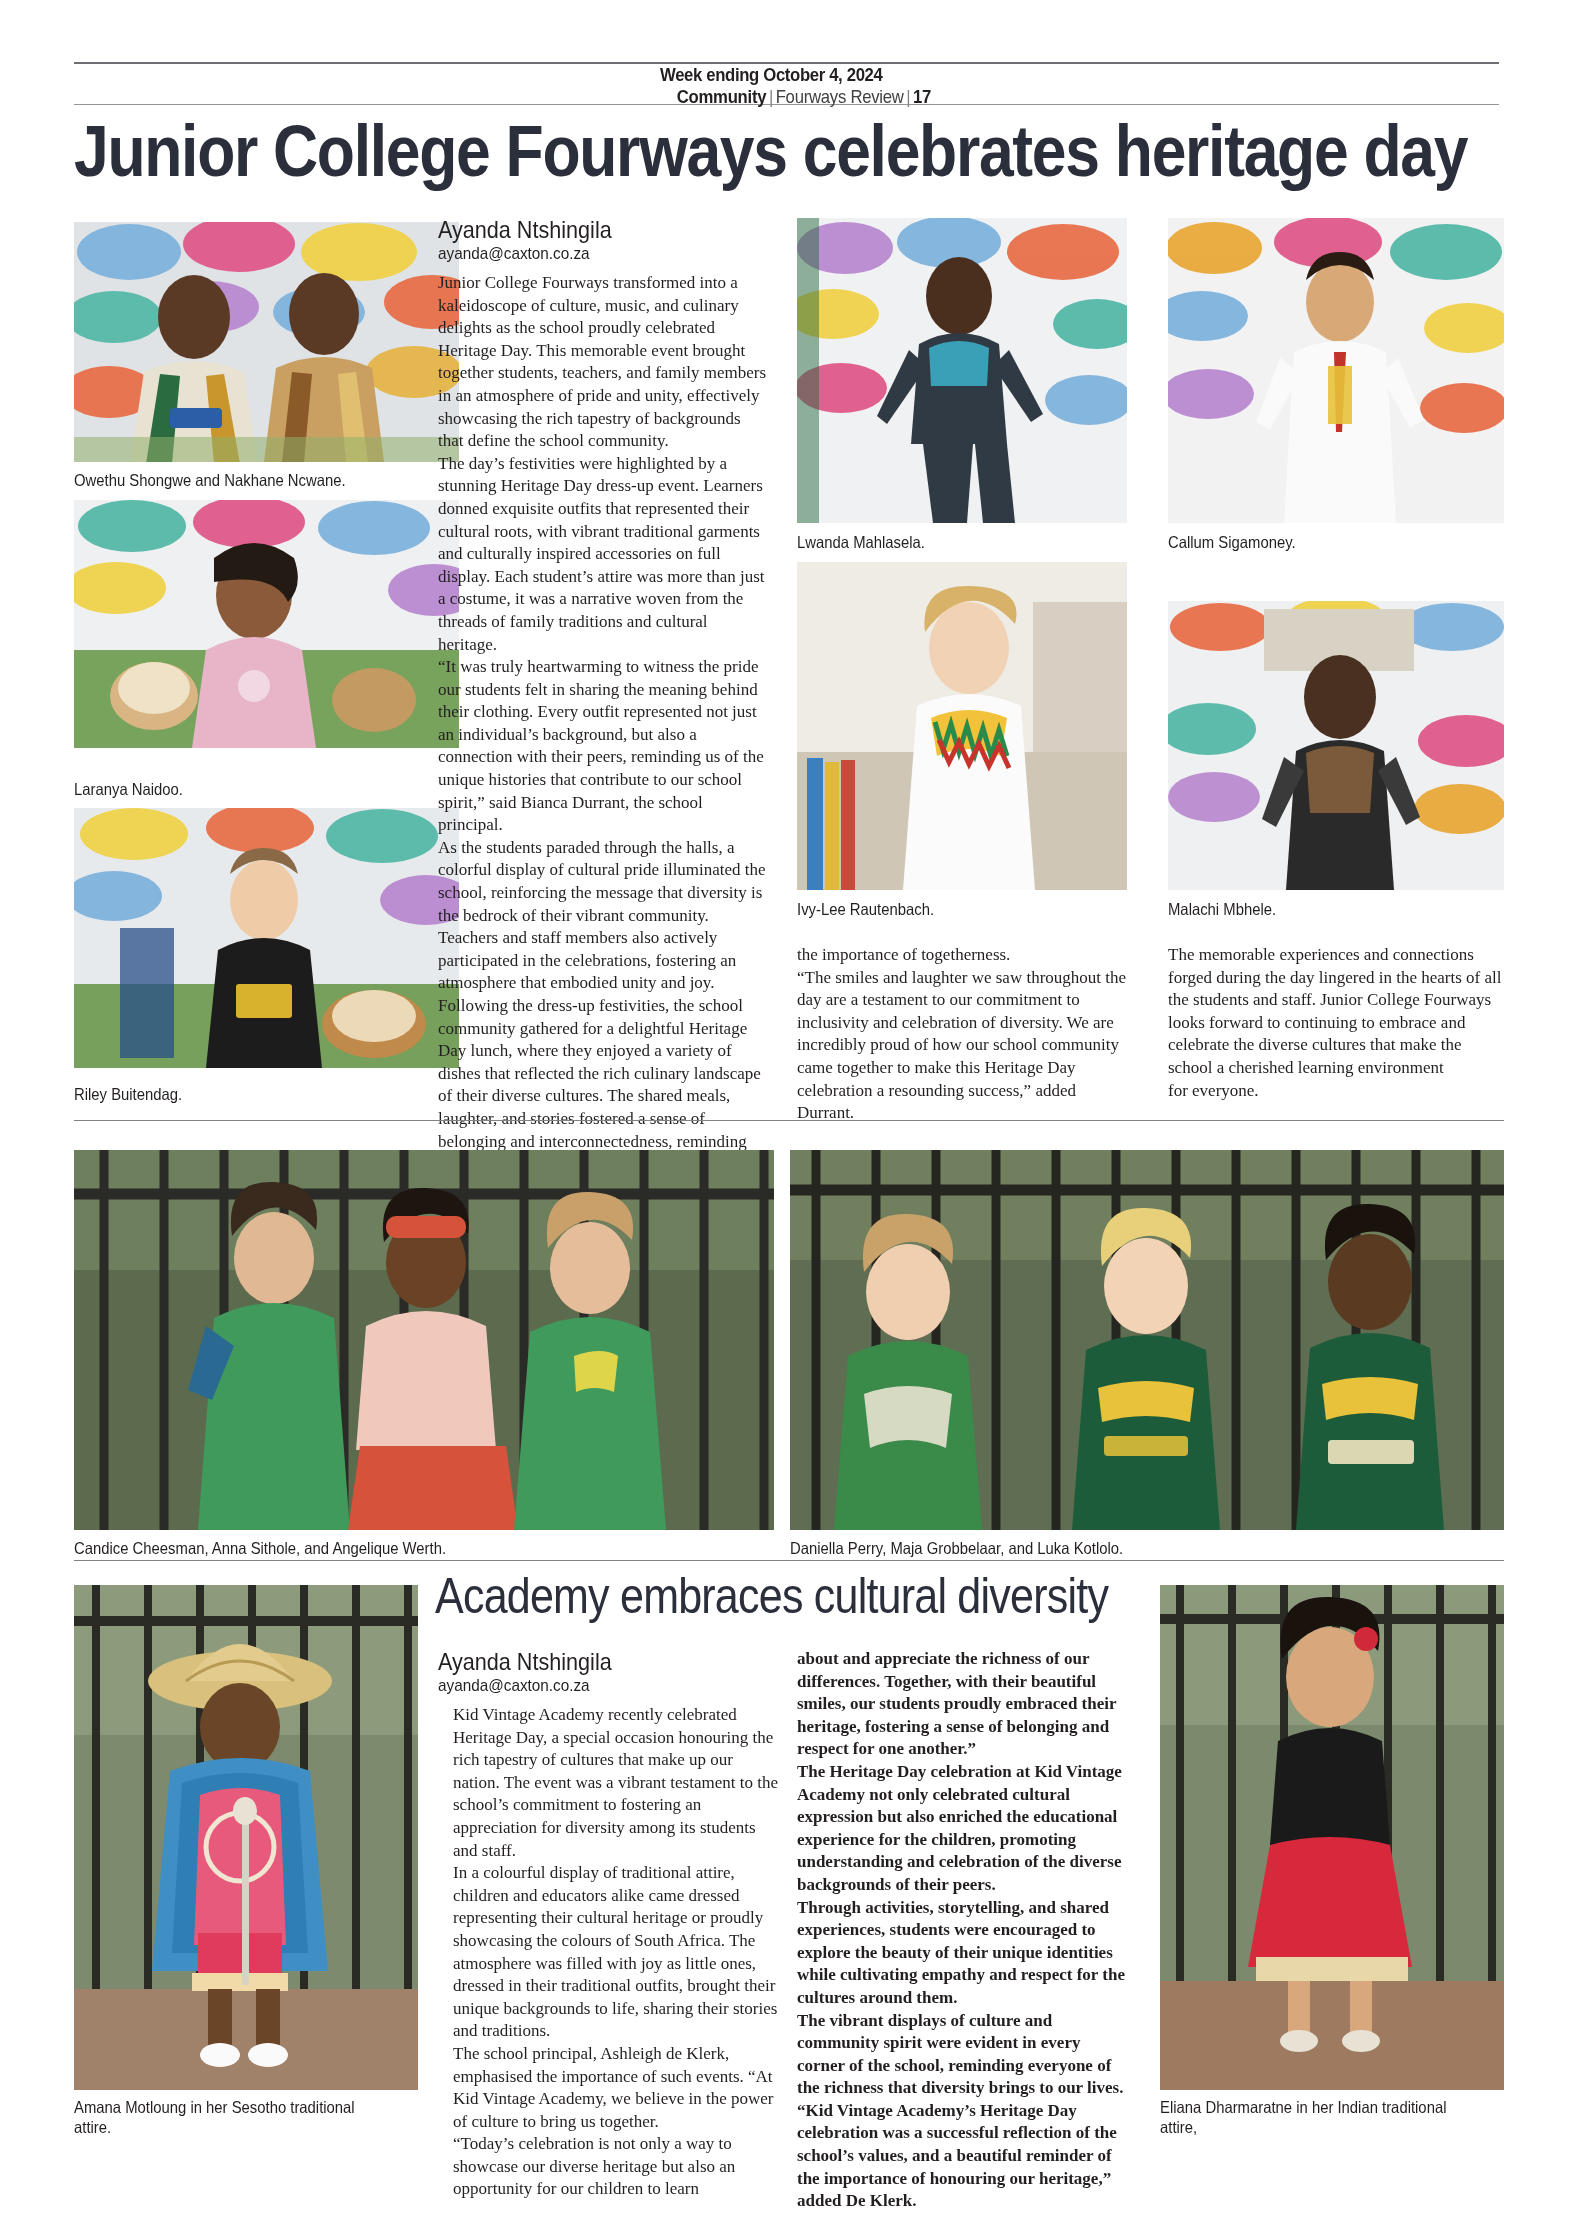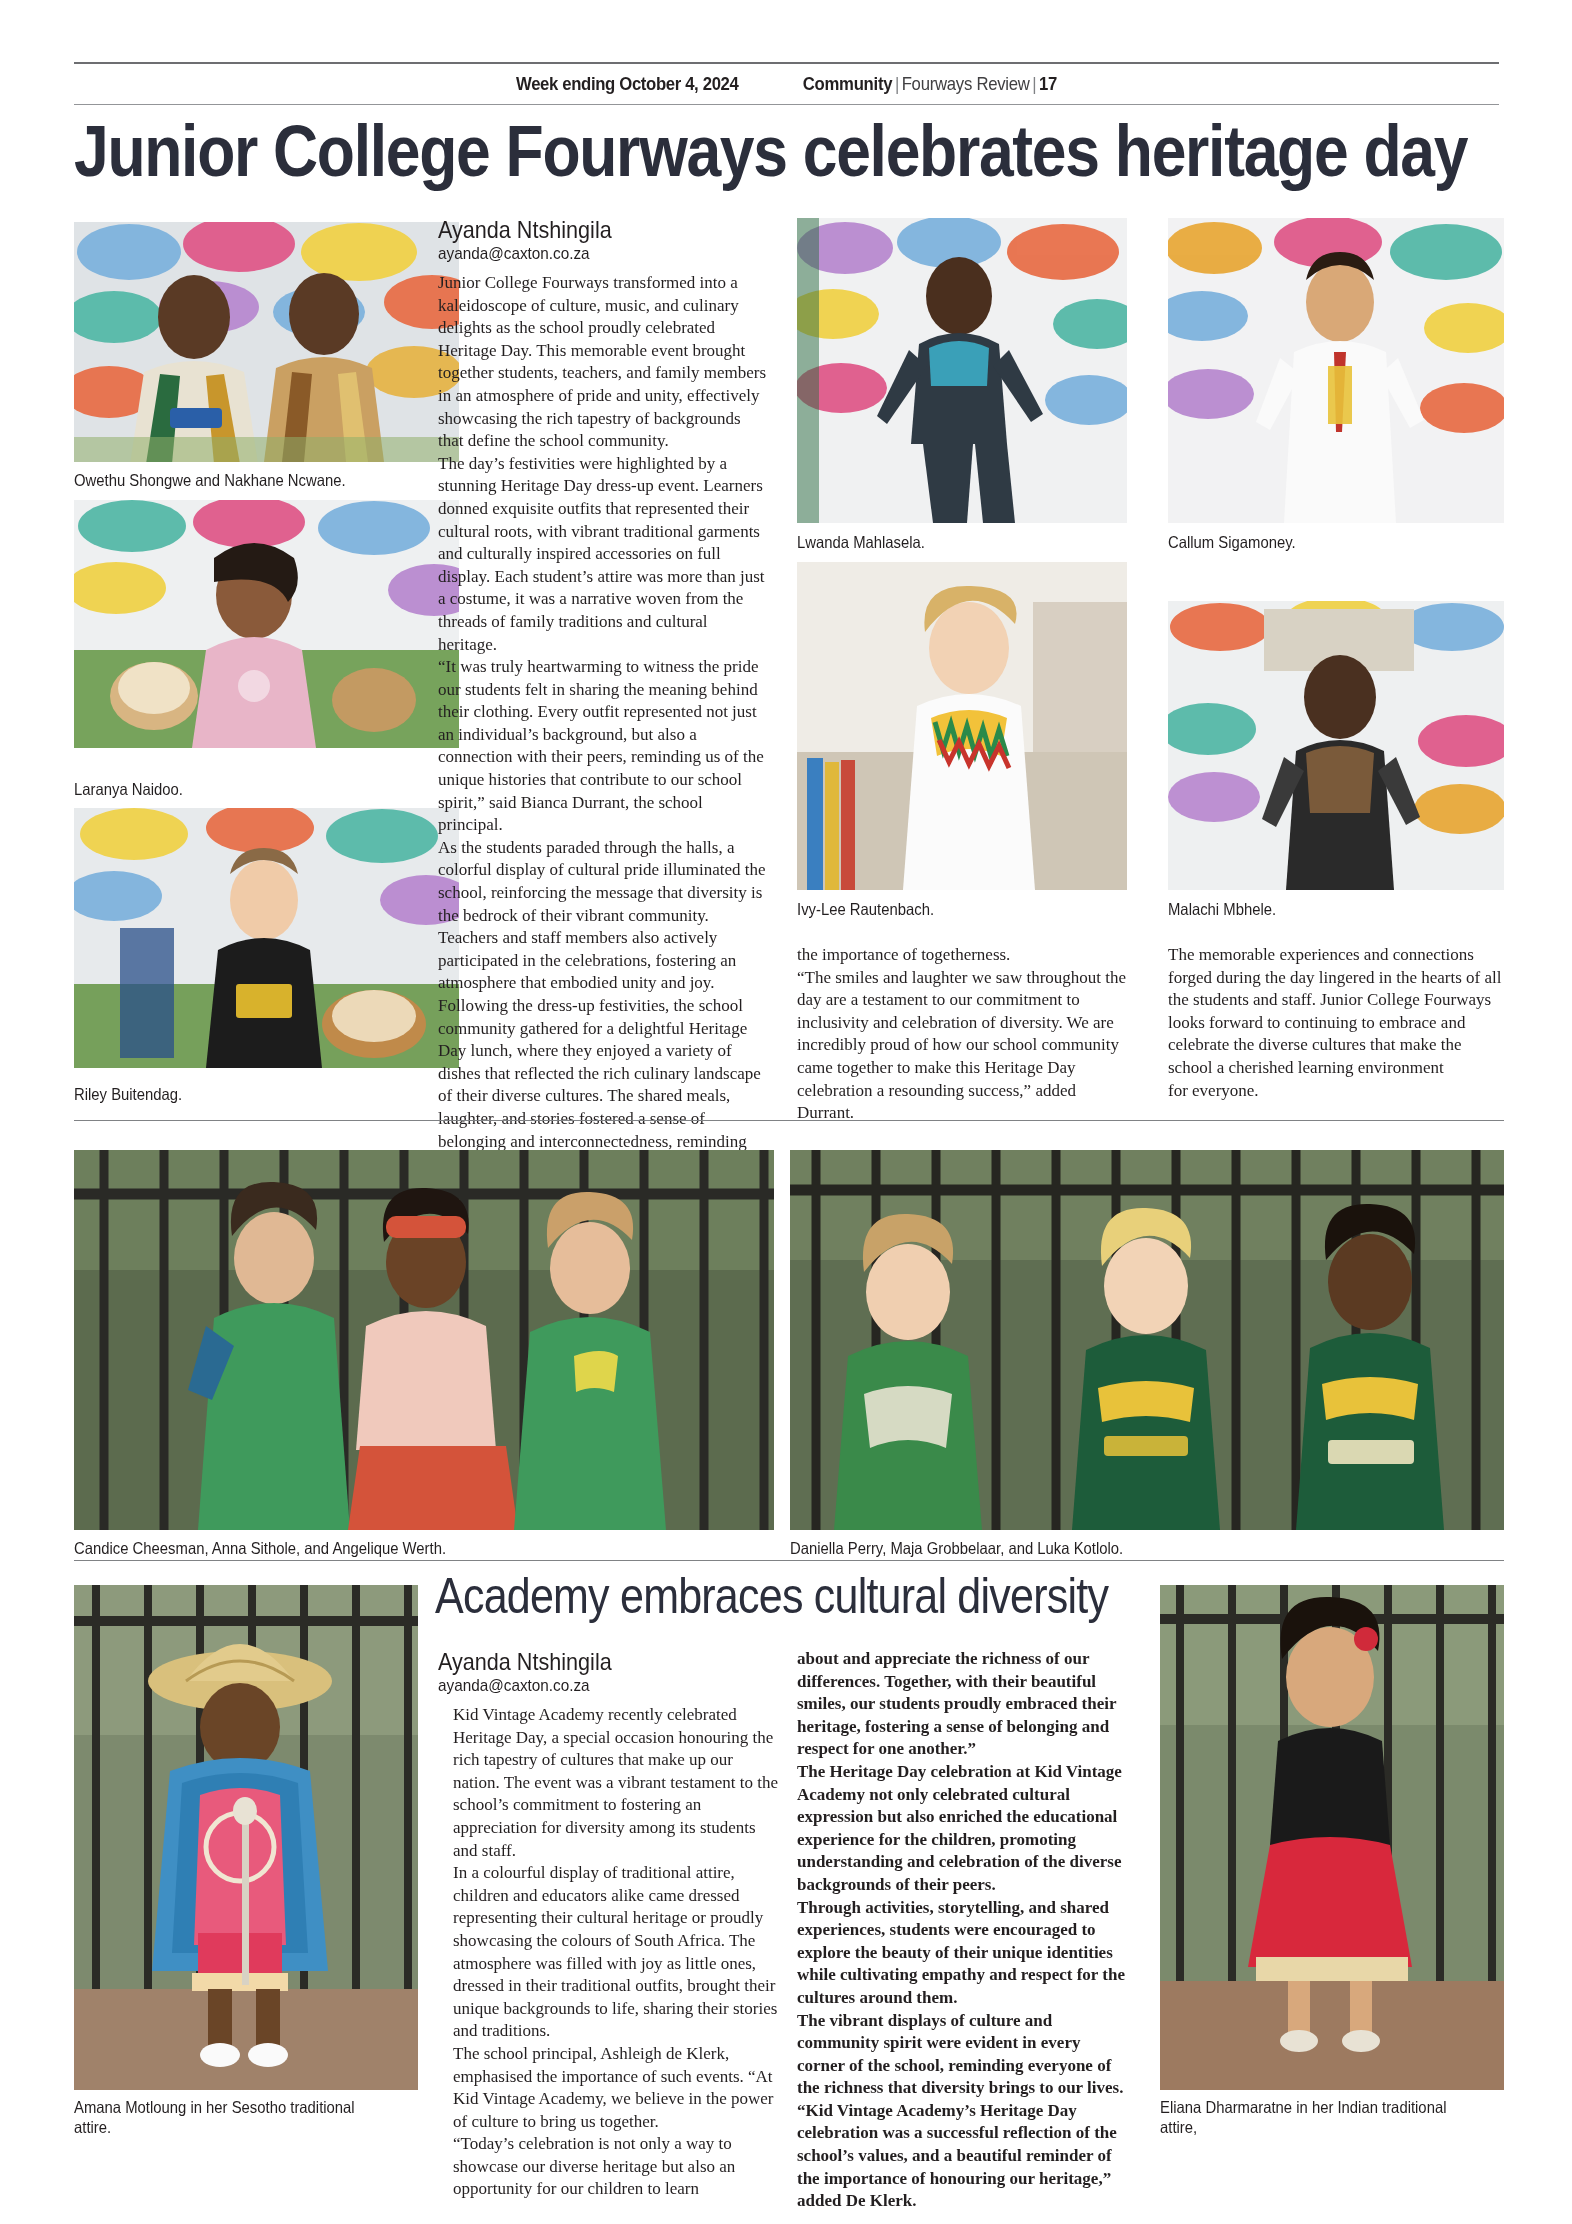--- a/index.html
+++ b/index.html
@@ -15,22 +15,23 @@
     left:0;top:0;
     width:1572px;height:2224px;
     padding:0;
     box-sizing:border-box;
   }
   
   .masthead{
     position:absolute;left:74px;top:62px;width:1425px;height:40px;
     border-top:2px solid #6d6e71;
     border-bottom:1px solid #939598;
-    display:flex;align-items:center;justify-content:center;
+    display:flex;align-items:center;justify-content:flex-start;
     font-family:"Liberation Sans", sans-serif;
+    flex-direction:column;
   }
   .masthead .left{
     font-weight:bold;font-size:19px;letter-spacing:-0.4px;
     color:#231f20;transform:scaleX(0.88);transform-origin:left center;
   }
   .masthead .right{
     font-size:19px;letter-spacing:-0.3px;color:#414042;
     transform:scaleX(0.88);transform-origin:right center;
     white-space:nowrap;
   }

